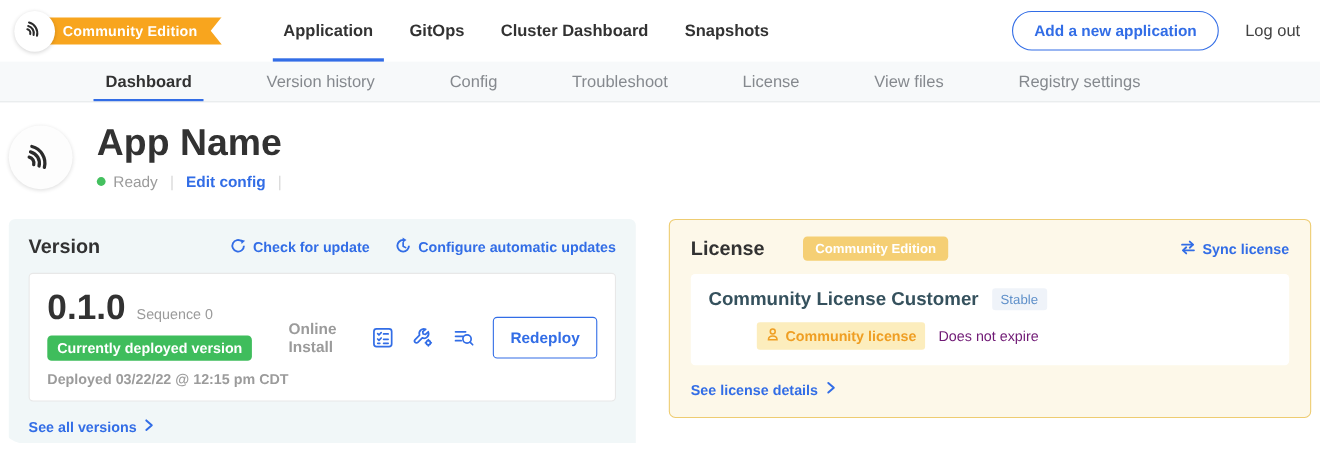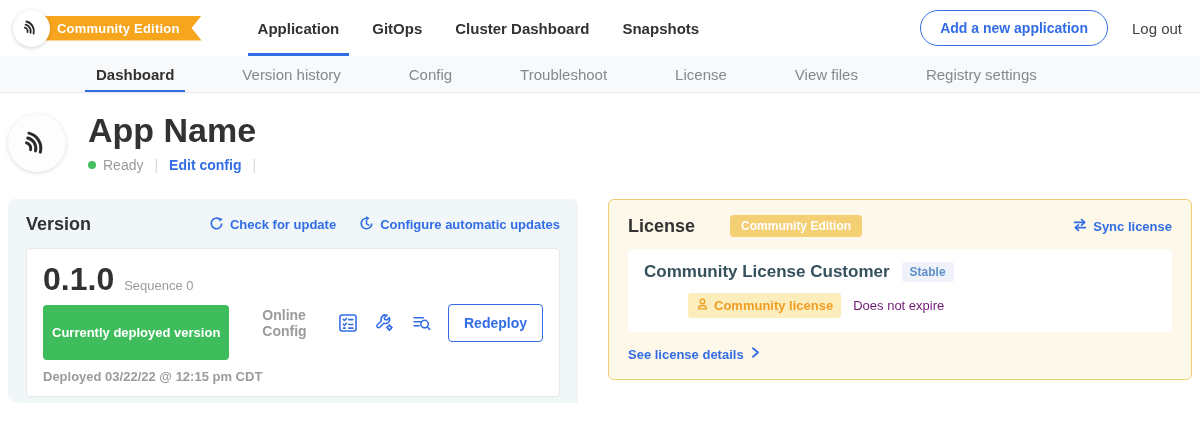--- a/index.html
+++ b/index.html
@@ -80,21 +80,21 @@
   .version-inner {
     margin-top:13px; background:#fff; border:1px solid #e8e8e8; border-radius:4px;
     padding:12px 16px; display:flex; align-items:center;
   }
   .ver-left { flex:none; }
   .ver-row1 { display:flex; align-items:baseline; }
   .ver-number { font-size:32px; font-weight:700; color:#323232; }
   .ver-seq { font-size:13px; color:#9b9b9b; font-weight:500; margin-left:10px; }
   .deployed-badge {
     display:inline-block; margin-top:7px; background:#3fbd5c; color:#fff;
-    font-size:13px; font-weight:700; padding:20px 9px; border-radius:4px;
+    font-size:13px; font-weight:700; padding:4px 9px; border-radius:4px;
   }
   .deployed-at { margin-top:9px; font-size:13px; font-weight:600; color:#9b9b9b; }
   .ver-right { margin-left:auto; display:flex; align-items:center; gap:15px; }
   .install-type { font-size:14px; font-weight:700; color:#9b9b9b; margin-right:1px; }
   .icon-btn { color:#326de6; cursor:pointer; display:flex; align-items:center; }
   .redeploy-btn {
     border:1px solid #326de6; color:#326de6; background:#fff; cursor:pointer;
     border-radius:4px; padding:10px 15px; font-size:14px; font-weight:700;
     font-family:"Liberation Sans", sans-serif;
   }
@@ -104,21 +104,21 @@
     flex:1; background:#fdf8e9; border:1px solid #eecc71; border-radius:6px; padding:15px 19px 17px;
   }
   .edition-badge {
     margin-left:11px; background:#f5cf74; color:#fff; font-size:12px; font-weight:700;
     padding:4px 11px; border-radius:4px;
   }
   .license-inner { margin-top:12px; background:#fff; border-radius:4px; padding:13px 16px 14px; }
   .lic-row1 { display:flex; align-items:center; }
   .customer-name { font-size:17px; font-weight:700; color:#35515d; }
   .stable-badge {
-    margin-left:12px; background:#eff3f9; color:#5e8fc9; font-size:12px; font-weight:700;
+    margin-left:12px; background:#eff3f9; color:#5e8fc9; font-size:12px; font-weight:400;
     padding:3px 8px; border-radius:3px;
   }
   .lic-row2 { display:flex; align-items:center; margin-top:11px;padding-left:44px; }
   .type-badge {
     display:flex; align-items:center; gap:5px; background:#fcedbd; color:#ef9e23;
     font-size:13px; font-weight:700; padding:4px 8px; border-radius:3px;
   }
   .expiry { margin-left:12px; font-size:13px; font-weight:500; color:#701a75; }
 </style>
 </head>
@@ -217,21 +217,21 @@
       <div class="version-inner">
         <div class="ver-left">
           <div class="ver-row1">
             <span class="ver-number">0.1.0</span>
             <span class="ver-seq">Sequence 0</span>
           </div>
           <span class="deployed-badge">Currently deployed version</span>
           <div class="deployed-at">Deployed 03/22/22 @ 12:15 pm CDT</div>
         </div>
         <div class="ver-right">
-          <span class="install-type">Online Config</span>
+          <span class="install-type">Online Install</span>
           <span class="icon-btn">
             <svg width="22" height="22" viewBox="0 0 24 24" fill="none" stroke="currentColor" stroke-width="1.7" stroke-linecap="round" stroke-linejoin="round">
                 <rect x="3.2" y="3.2" width="17.6" height="17.6" rx="2.6"></rect>
                 <polyline points="6.9 8 8.2 9.3 10.4 7"></polyline>
                 <line x1="12.8" y1="8.3" x2="17.3" y2="8.3"></line>
                 <polyline points="6.9 13.3 8.2 14.6 10.4 12.3"></polyline>
                 <line x1="12.8" y1="13.6" x2="17.3" y2="13.6"></line>
                 <line x1="7" y1="17.6" x2="9" y2="17.6"></line>
                 <line x1="12.8" y1="17.6" x2="17.3" y2="17.6"></line>
               </svg>

